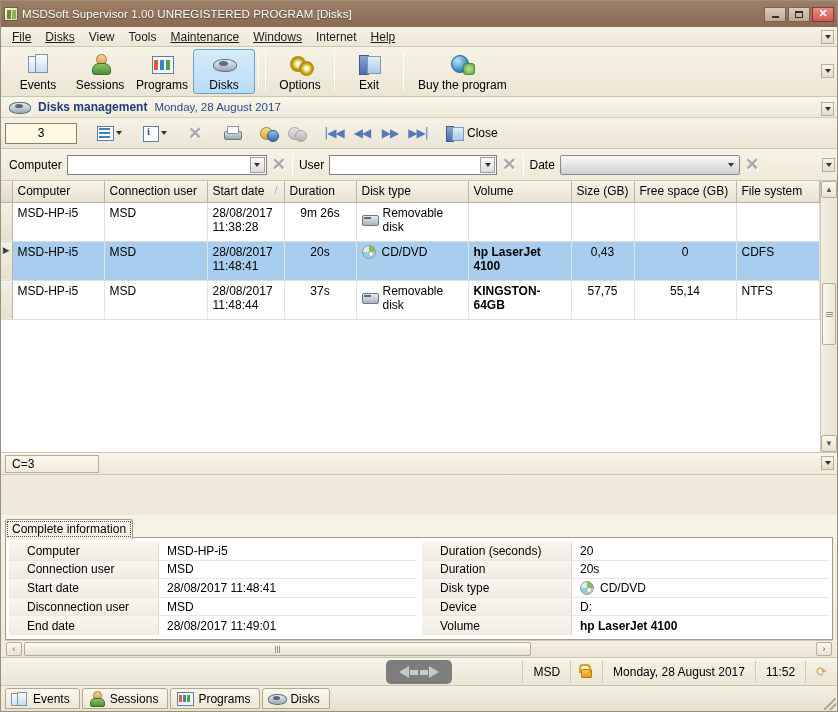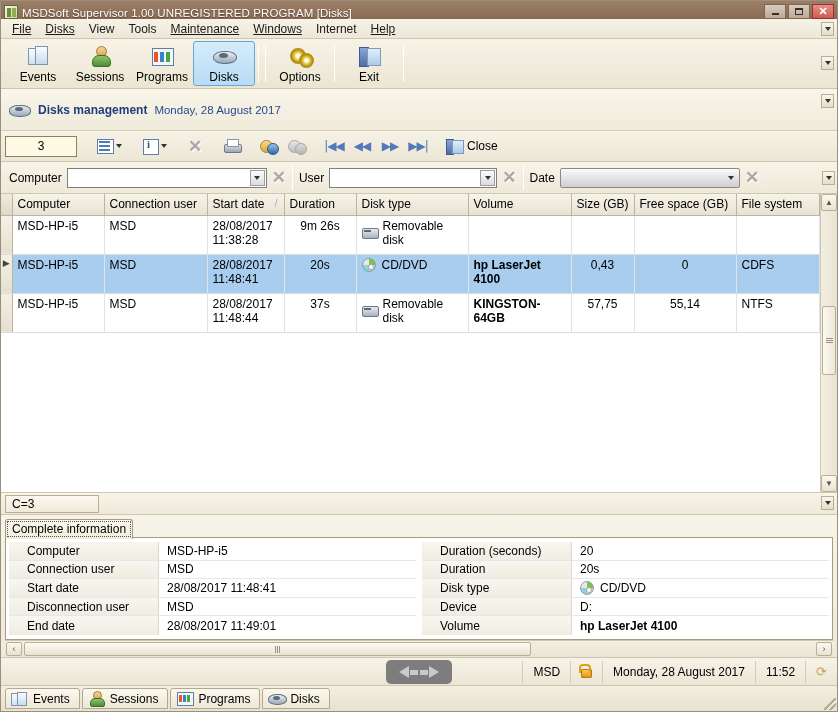--- a/index.html
+++ b/index.html
@@ -16,23 +16,23 @@
   .app {
     width: 838px; height: 712px;
     position: relative;
     background: linear-gradient(#f3efe2, #ece7d6);
     border: 1px solid #9a8f7c;
     display: flex; flex-direction: column;
   }
 
   
   .titlebar {
-    height: 18px;
+    height: 26px;
     background: linear-gradient(#9c7e66, #8a6a52);
-    display: flex; align-items: flex-end;
+    display: flex; align-items: center;
     padding: 0 1px 0 3px;
     color: #fff;
     flex: 0 0 auto;
     position: relative;
   }
   .titlebar .app-icon {
     width: 14px; height: 14px;
     background: linear-gradient(135deg,#f5f5e8,#cfd8b0);
     border: 1px solid #5a6b34;
     margin-right: 4px;
@@ -131,21 +131,21 @@
   .ico-auxdb::after { content:""; position:absolute; left:7px; top:7px; width:13px; height:1px; box-shadow:0 0 0 0 #8a7128, 0 4px 0 0 #8a7128, 0 8px 0 0 #8a7128; background:#8a7128; }
   .ico-options::before { content:""; position:absolute; left:3px; top:4px; width:12px; height:12px; border-radius:50%; background:radial-gradient(circle,#fff 20%,#e9c93f 45%,#c49f1c 70%); border:2px solid #b2911b; }
   .ico-options::after { content:""; position:absolute; left:12px; top:9px; width:11px; height:11px; border-radius:50%; background:radial-gradient(circle,#fff 20%,#e9c93f 45%,#c49f1c 70%); border:2px solid #b2911b; }
   .ico-exit::before { content:""; position:absolute; left:3px; top:3px; width:8px; height:18px; background:linear-gradient(#8aa6d6,#4f6ea8); border:1px solid #3f5a8c; }
   .ico-exit::after { content:""; position:absolute; left:11px; top:4px; width:12px; height:16px; background:linear-gradient(#dff0fb,#a9cbe6); border:1px solid #7d9bb5; }
   .ico-buy::before { content:""; position:absolute; left:2px; top:3px; width:16px; height:16px; border-radius:50%; background:radial-gradient(circle at 35% 30%,#bfe6ff,#2f7fbf 70%,#1b5c93); border:1px solid #245f8f; }
   .ico-buy::after { content:""; position:absolute; left:14px; top:11px; width:10px; height:10px; background:radial-gradient(circle,#bde49a,#5da23e); border-radius:3px; border:1px solid #4c8a33; }
 
   
   .section-head {
-    height: 42px;
+    height: 21px;
     background: linear-gradient(#f8f5ea,#efebdb);
     border-bottom: 1px solid #d6cdb8;
     display: flex; align-items: center; gap: 7px;
     padding-left: 8px;
     flex: 0 0 auto;
     position: relative;
   }
   .sec-icon { width: 22px; height: 16px; position: relative; }
   .sec-icon::before { content:""; position:absolute; left:0; top:3px; width:20px; height:10px; border-radius:10px/5px; background:linear-gradient(#e9eef4,#9aa8b6); border:1px solid #5f6e7e; }
   .sec-icon::after { content:""; position:absolute; left:6px; top:5px; width:8px; height:4px; border-radius:50%; background:#5a6a79; }
@@ -348,20 +348,21 @@
     border: 1px solid #b8ae97; background: linear-gradient(#f9f6ec,#e4ddc9);
     display:flex;align-items:center;justify-content:center;
   }
 
   
   .details {
     flex: 0 0 auto;
     background: linear-gradient(#f6f3e8,#efeada);
     padding: 3px 4px 0 4px;
     position: relative;
+    margin-top: 40px;
   }
   .tabstrip { display: flex; align-items: flex-end; height: 20px; }
   .tabx {
     background: linear-gradient(#faf8ef,#f0ecdc);
     border: 1px solid #a69b83; border-bottom: none;
     border-radius: 3px 3px 0 0;
     padding: 2px 6px 3px 6px;
     font-size: 12px;
     position: relative; top: 1px;
     outline: 1px dotted #555; outline-offset: -3px;
@@ -515,20 +516,24 @@
     <div class="tbtn">
       <span class="ico ico-options"></span>
       <span class="tlabel">Options</span>
     </div>
     <div class="tsep"></div>
     <div class="tbtn">
       <span class="ico ico-exit"></span>
       <span class="tlabel">Exit</span>
     </div>
     <div class="tsep"></div>
+    <div class="tbtn wide">
+      <span class="ico ico-buy"></span>
+      <span class="tlabel">Buy the program</span>
+    </div>
     <div class="bar-drop" style="position:absolute;right:3px;top:17px;">
         <span class="caret"></span>
       </div>
   </div>
 
   <div class="section-head">
     <span class="sec-icon"></span>
     <span class="sec-title">Disks management</span>
     <span class="sec-date">Monday, 28 August 2017</span>
     <div class="bar-drop" style="position:absolute;right:3px;top:5px;">

